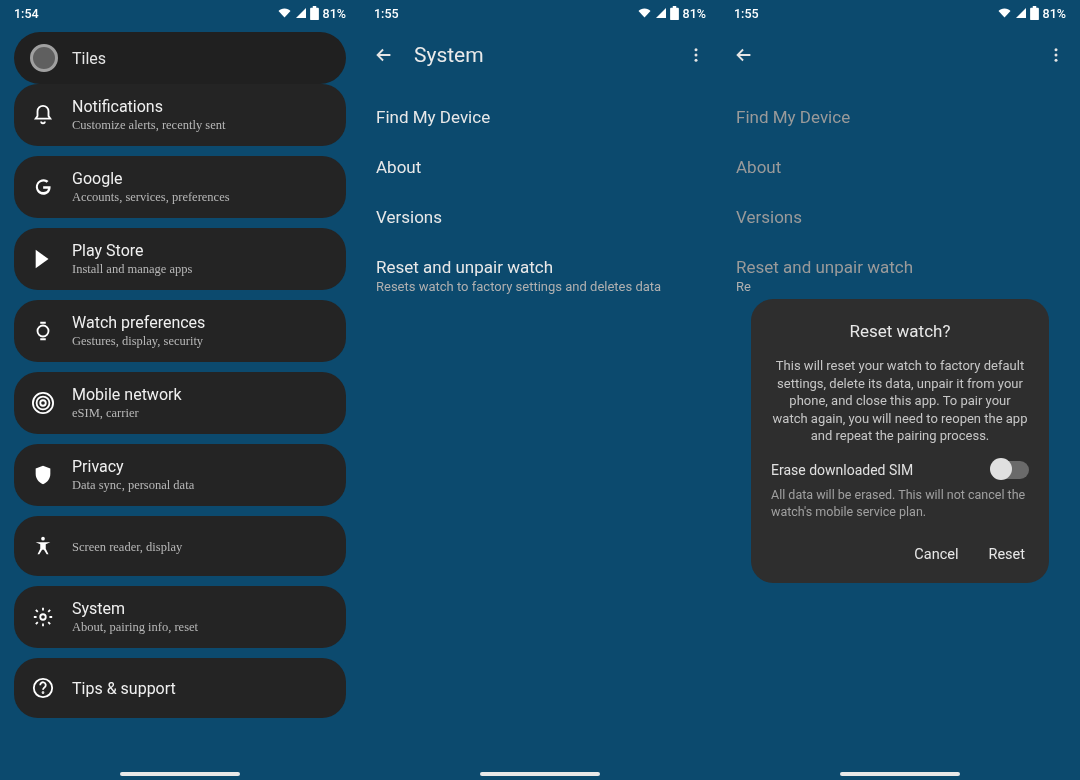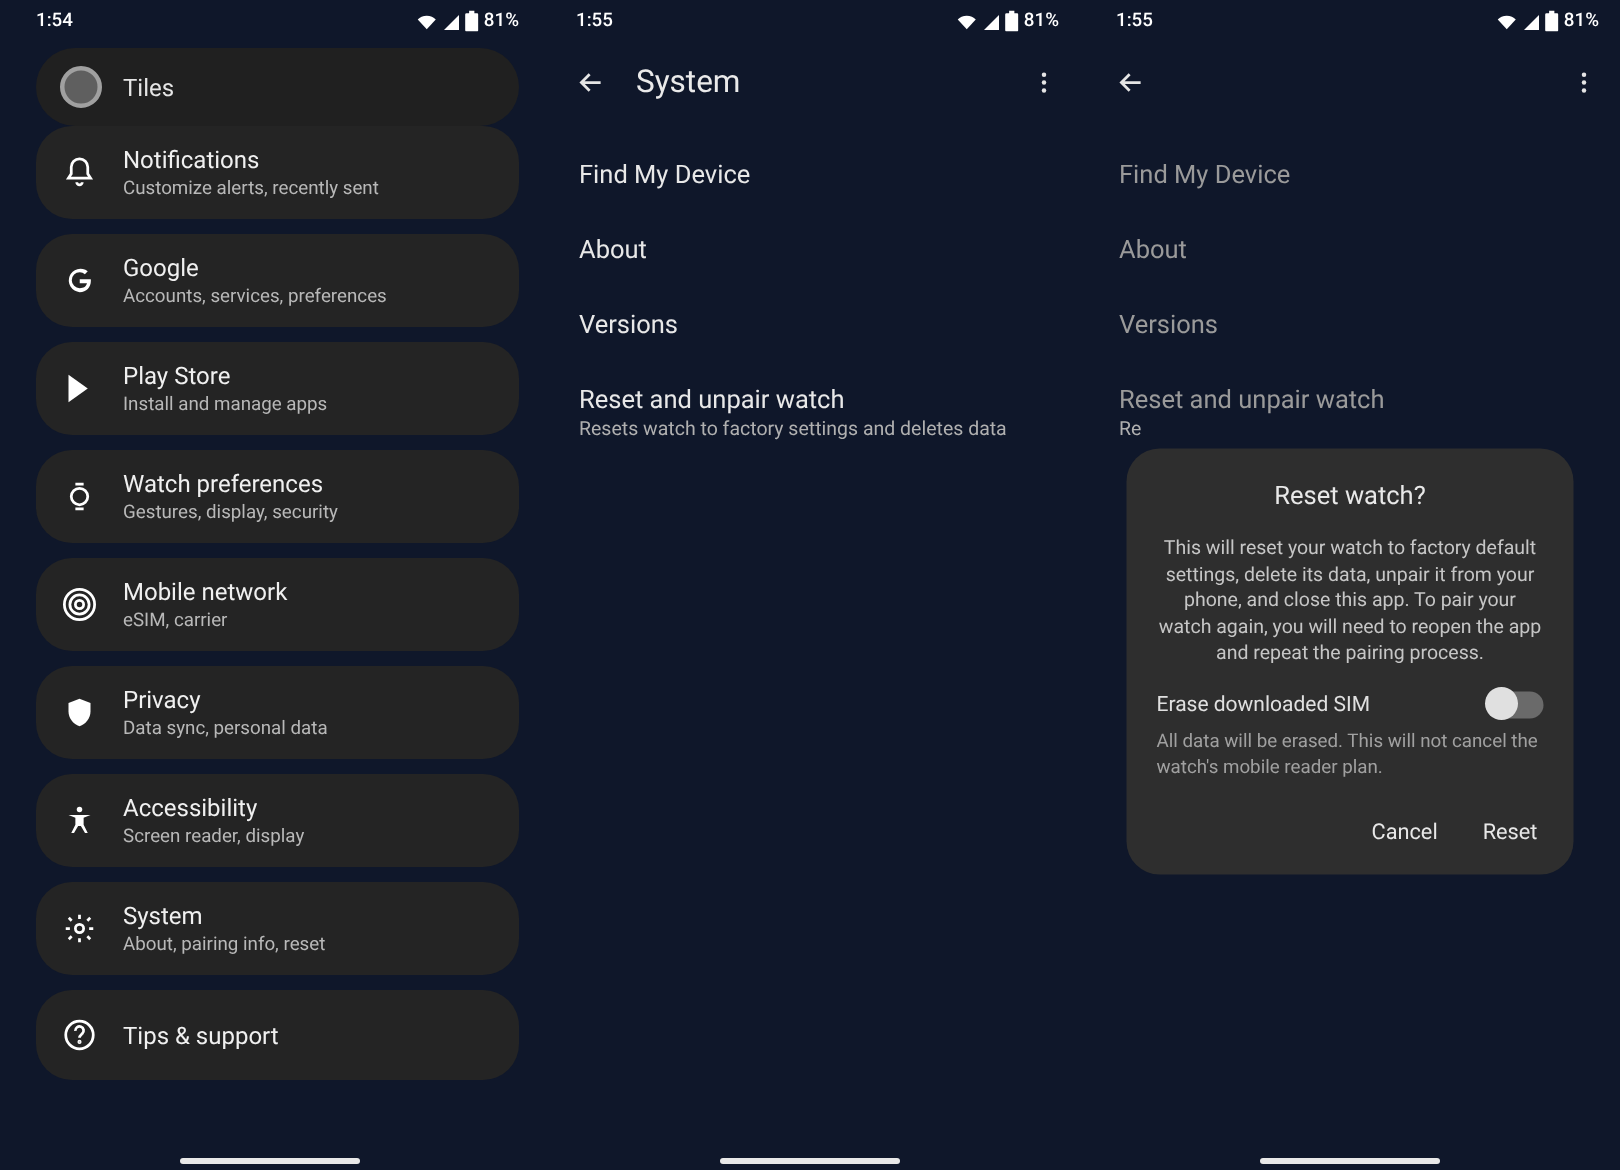--- a/index.html
+++ b/index.html
@@ -8,37 +8,36 @@
     height: 780px;
     background: #000;
     font-family: Roboto, "Segoe UI", Arial, sans-serif;
     display: flex;
     overflow: hidden;
     color: #e5e5e5;
   }
   .phone {
     width: 360px;
     height: 780px;
-    background: #0f172a;
+    background: #0c4a6e;
     position: relative;
     overflow: hidden;
     flex-shrink: 0;
-    padding-left: 10px;
   }
   .status-bar {
     height: 26px;
     display: flex;
     align-items: center;
     padding: 0 14px;
     font-size: 12.5px;
     font-weight: 500;
     color: #fff;
   }
   .status-bar .spacer { flex: 1; }
-  .status-icons { display: flex; align-items: flex-end; gap: 2px; }
+  .status-icons { display: flex; align-items: center; gap: 2px; }
   .status-icons svg, .status-icons span { vertical-align: middle; }
   .batt-text { margin-left: 2px; font-size: 12.5px; }
 
   
   .tiles-row {
     margin: 6px 14px 0 14px;
     background: #202020;
     border-radius: 28px;
     height: 52px;
     display: flex;
@@ -69,21 +68,21 @@
   }
   .card .icon-wrap {
     width: 26px;
     display: flex;
     justify-content: center;
     align-items: center;
     color: #fff;
   }
   .card .text-wrap { flex: 1; }
   .card .title { font-size: 16px; color: #f0f0f0; font-weight: 400; }
-  .card .sub { font-size: 12.5px; color: #b8b8b8; margin-top: 2px; }
+  .card .sub { font-size: 12.5px; color: #b8b8b8; margin-top: 2px; font-family: Liberation Serif, serif; }
 
   
   .app-bar {
     display: flex;
     align-items: center;
     height: 58px;
     padding: 0 12px;
     gap: 18px;
   }
   .app-bar .back { width: 24px; height:24px; display:flex; align-items:center; justify-content:center; color:#e5e5e5; }
@@ -285,21 +284,20 @@
     </div>
 
     <div class="card">
       <div class="icon-wrap">
           <svg width="22" height="22" viewBox="0 0 24 24" fill="#fff">
             <circle cx="12" cy="4" r="2"></circle>
             <path d="M4 8h16l-5 2v5l3 6h-2l-3-5h-2l-3 5H6l3-6v-5L4 8z"></path>
           </svg>
         </div>
       <div class="text-wrap">
-          <div class="title">Accessibility</div>
           <div class="sub">Screen reader, display</div>
         </div>
     </div>
 
     <div class="card">
       <div class="icon-wrap">
           <svg width="22" height="22" viewBox="0 0 24 24" fill="none" stroke="#fff" stroke-width="2">
             <circle cx="12" cy="12" r="3"></circle>
             <path d="M12 2v3M12 19v3M4.2 4.2l2.1 2.1M17.7 17.7l2.1 2.1M2 12h3M19 12h3M4.2 19.8l2.1-2.1M17.7 6.3l2.1-2.1"></path>
           </svg>
@@ -430,21 +428,21 @@
   </div>
 
   <div class="scrim">
     <div class="dialog">
       <div class="d-title">Reset watch?</div>
       <div class="d-body">This will reset your watch to factory default settings, delete its data, unpair it from your phone, and close this app. To pair your watch again, you will need to reopen the app and repeat the pairing process.</div>
       <div class="toggle-row">
         <span class="t-label">Erase downloaded SIM</span>
         <div class="switch"></div>
       </div>
-      <div class="note">All data will be erased. This will not cancel the watch's mobile reader plan.</div>
+      <div class="note">All data will be erased. This will not cancel the watch's mobile service plan.</div>
       <div class="actions">
         <span>Cancel</span>
         <span>Reset</span>
       </div>
     </div>
   </div>
 
   <div class="nav-bar">
       <div class="pill"></div>
     </div>

